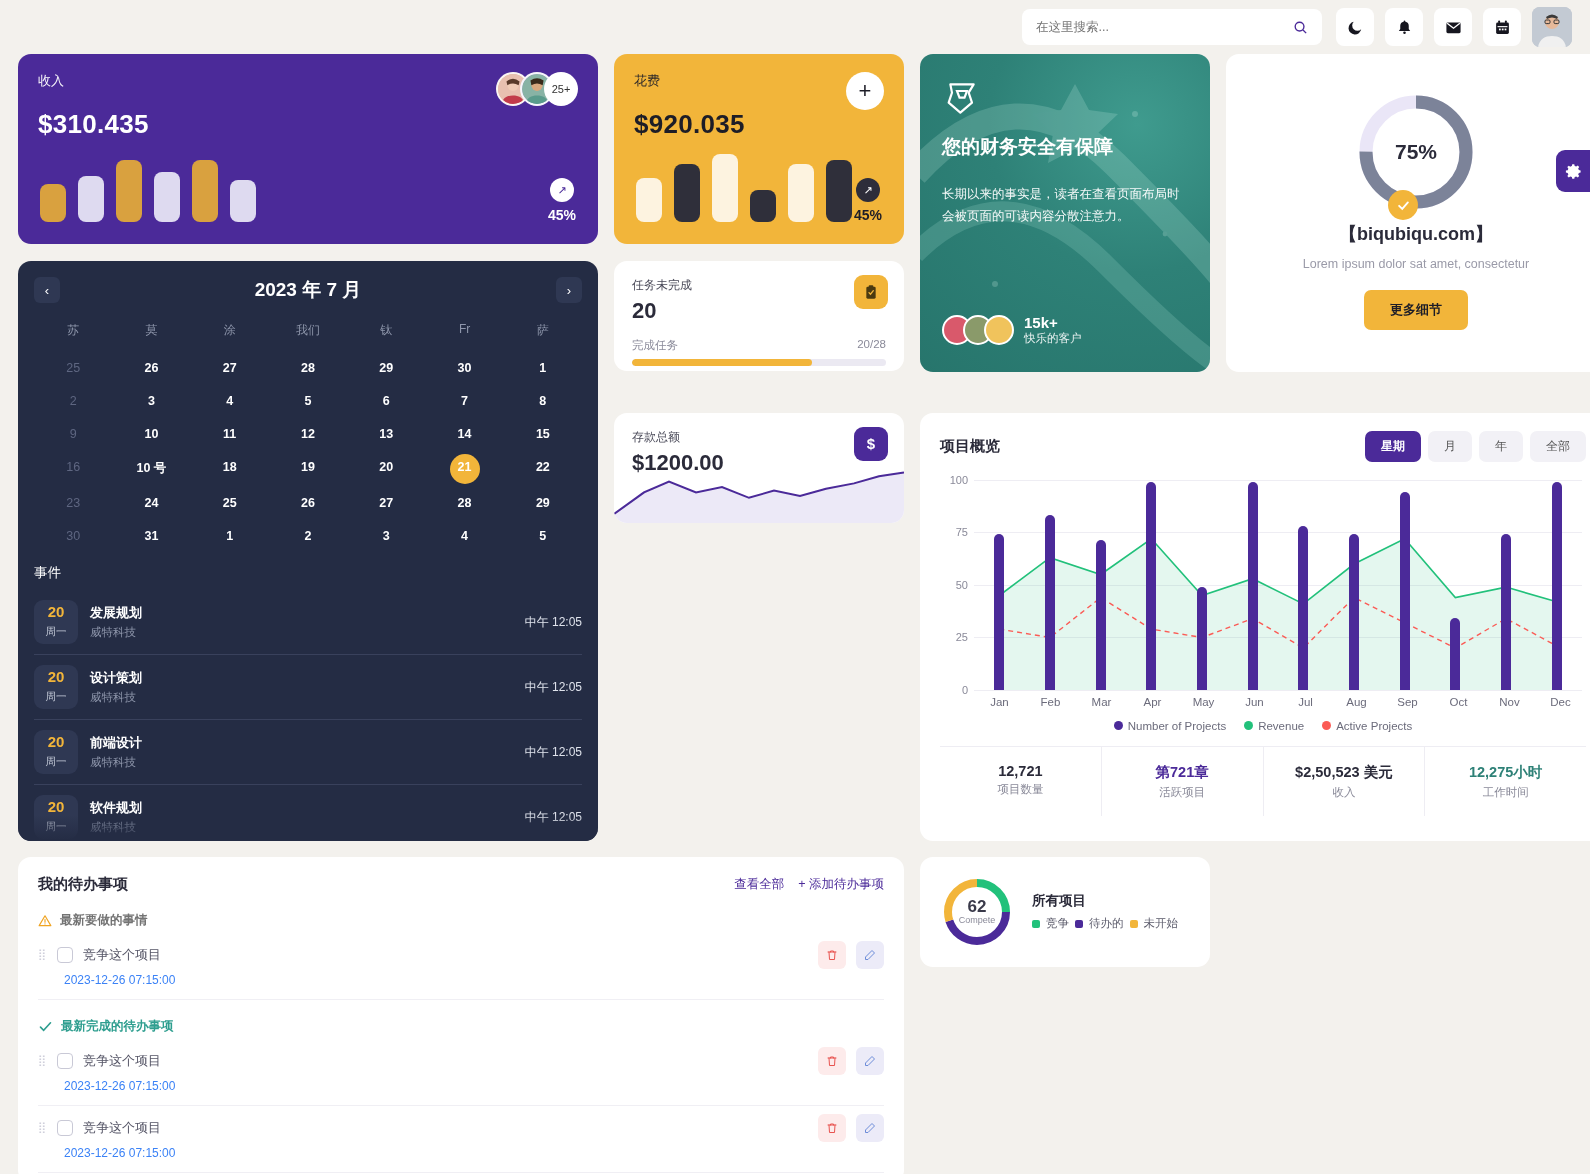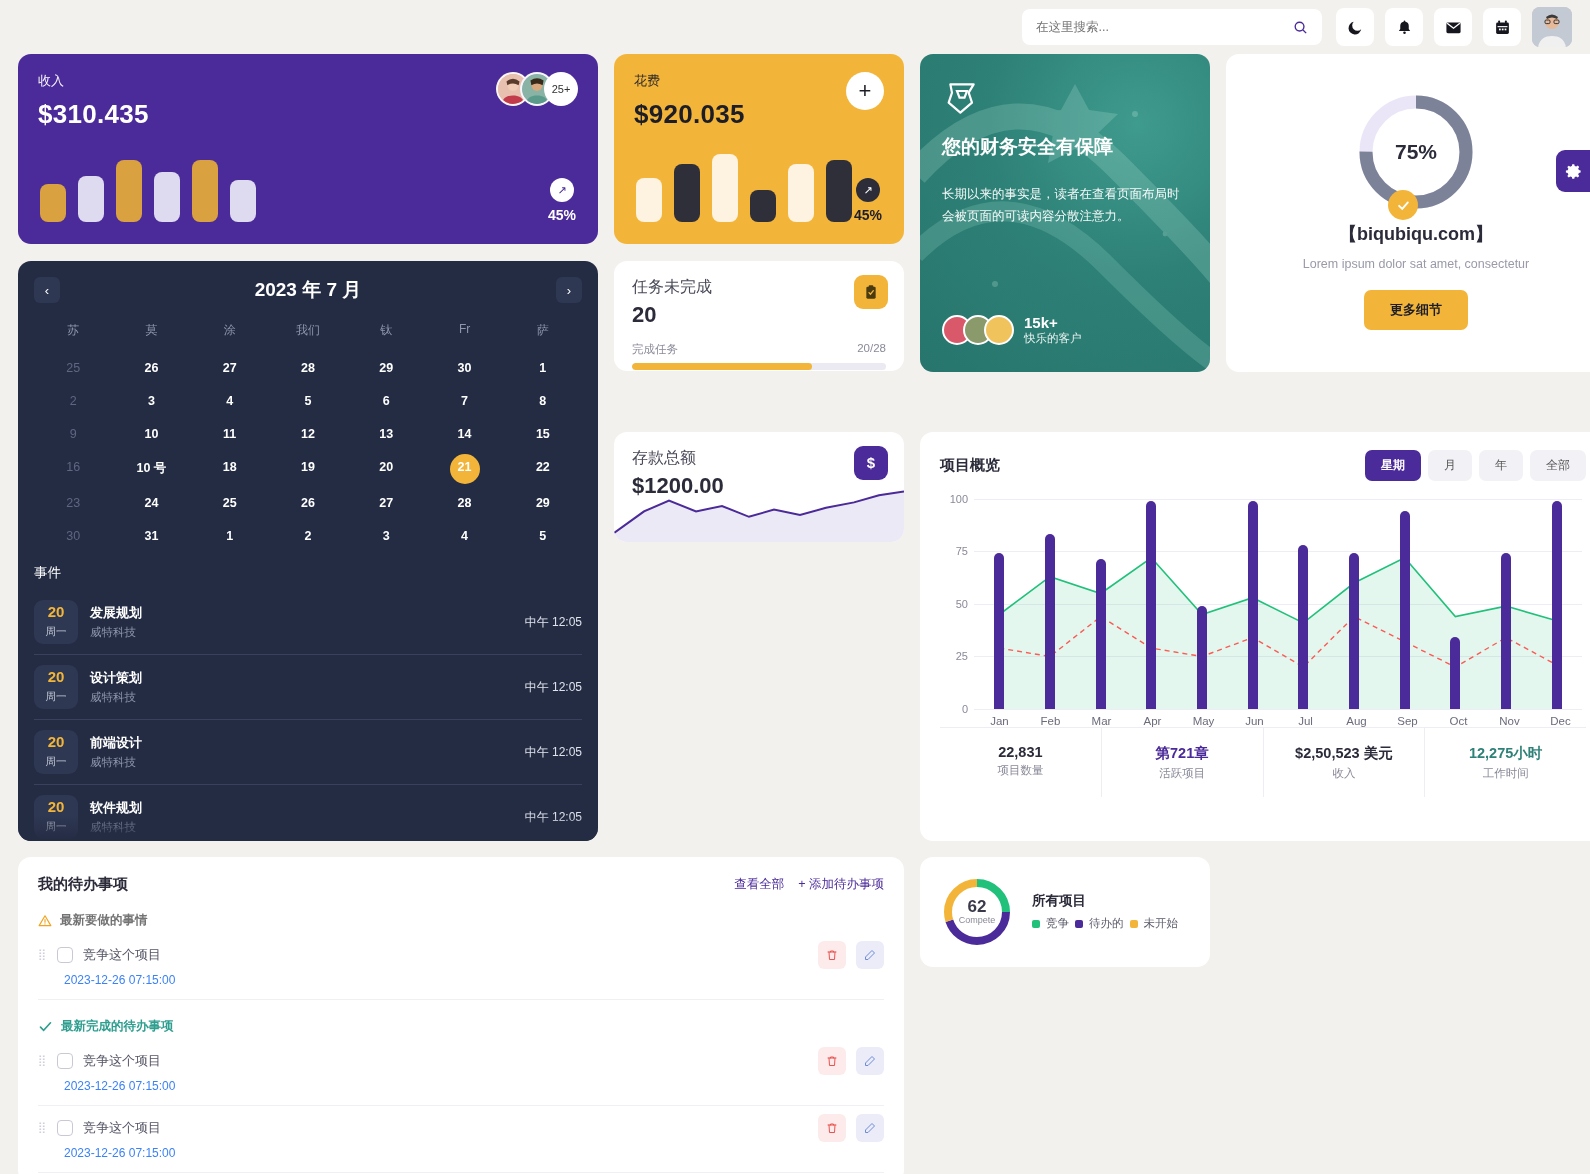--- a/index.html
+++ b/index.html
@@ -27,36 +27,36 @@
   
   .page { padding: 0 18px; display: grid; grid-template-columns: 580px 290px 290px 380px; gap: 16px; }
 
   .card { background: #fff; border-radius: 13px; }
 
   
   .stat-big { height: 190px; border-radius: 13px; padding: 18px 20px; position: relative; overflow: hidden; }
   .stat-big.rev { background: #4b2a99; color: #fff; }
   .stat-big.exp { background: #f2b53a; color: #1d1d27; }
   .stat-big .lbl { font-size: 13px; opacity: .95; }
-  .stat-big .val { font-size: 26px; font-weight: bold; margin-top: 9px; letter-spacing: .3px; }
+  .stat-big .val { font-size: 26px; font-weight: bold; margin-top: 19px; letter-spacing: .3px; }
   .minibars { position: absolute; bottom: 22px; left: 22px; display: flex; align-items: flex-end; gap: 12px; height: 68px; }
   .minibars i { width: 26px; border-radius: 8px; display: block; }
   .pct-badge { position: absolute; right: 22px; bottom: 20px; text-align: center; }
   .pct-circ { width: 24px; height: 24px; border-radius: 50%; display: flex; align-items: center; justify-content: center; margin: 0 auto 4px; font-size: 11px; }
   .rev .pct-circ { background: #fff; color: #4b2a99; }
   .exp .pct-circ { background: #2d2d3a; color: #fff; }
   .pct-badge span { font-size: 14px; font-weight: bold; }
   .avgroup { position: absolute; top: 18px; right: 20px; display: flex; }
   .avgroup div { width: 34px; height: 34px; border-radius: 50%; border: 2px solid rgba(255,255,255,.85); margin-left: -10px; background: #c8bfe4;
      display:flex; align-items:center; justify-content:center; font-size: 11px; color:#4b4b5c; overflow:hidden;}
   .plusbtn { position: absolute; top: 18px; right: 20px; width: 38px; height: 38px; border-radius: 50%; background: #fff; display: flex; align-items: center; justify-content: center; font-size: 22px; color: #1d1d27; cursor: pointer; }
 
   
   .stat-sm { height: 110px; padding: 16px 18px; position: relative; }
-  .stat-sm .t { font-size: 16px; color: #4a4a59; }
+  .stat-sm .t { font-size: 12px; color: #4a4a59; }
   .stat-sm .n { font-size: 22px; font-weight: bold; margin-top: 4px; }
   .stat-sm .ico { position: absolute; top: 14px; right: 16px; width: 34px; height: 34px; border-radius: 9px; display: flex; align-items: center; justify-content: center; font-size: 15px; }
   .prog-row { display: flex; justify-content: space-between; font-size: 11.5px; color: #8a8a99; margin-top: 14px; }
   .prog-track { height: 7px; background: #ebe9f2; border-radius: 4px; margin-top: 6px; overflow: hidden; }
   .prog-fill { height: 100%; background: #f2b53a; border-radius: 4px; }
 
   
   .promo { grid-row: span 2; height: 318px; border-radius: 13px; padding: 22px; color: #fff; position: relative; overflow: hidden;
     background: radial-gradient(circle at 75% 22%, #3f9b8e 0%, #2e8177 45%, #27756c 100%); }
   .promo h3 { font-size: 19px; margin-top: 58px; font-weight: bold; }
@@ -498,22 +498,27 @@
         <div>Apr</div>
         <div>May</div>
         <div>Jun</div>
         <div>Jul</div>
         <div>Aug</div>
         <div>Sep</div>
         <div>Oct</div>
         <div>Nov</div>
         <div>Dec</div>
       </div>
+    <div class="legend" id="legend">
+        <span><i style="background:#4b2a99"></i>Number of Projects</span>
+        <span><i style="background:#22c17b"></i>Revenue</span>
+        <span><i style="background:#fb5b55"></i>Active Projects</span>
+      </div>
     <div class="statrow" id="statrow">
-        <div><b style="color:#2b2b3a">22,831</b><span>项目数量</span></div>
+        <div><b style="color:#2b2b3a">12,721</b><span>项目数量</span></div>
         <div><b style="color:#4b2a99">第721章</b><span>活跃项目</span></div>
         <div><b style="color:#2b2b3a">$2,50,523 美元</b><span>收入</span></div>
         <div><b style="color:#2e8177">12,275小时</b><span>工作时间</span></div>
       </div>
   </div>
 
   <div class="card todocard">
     <div class="todo-head">
       <div class="ch-title">我的待办事项</div>
       <div class="acts">

